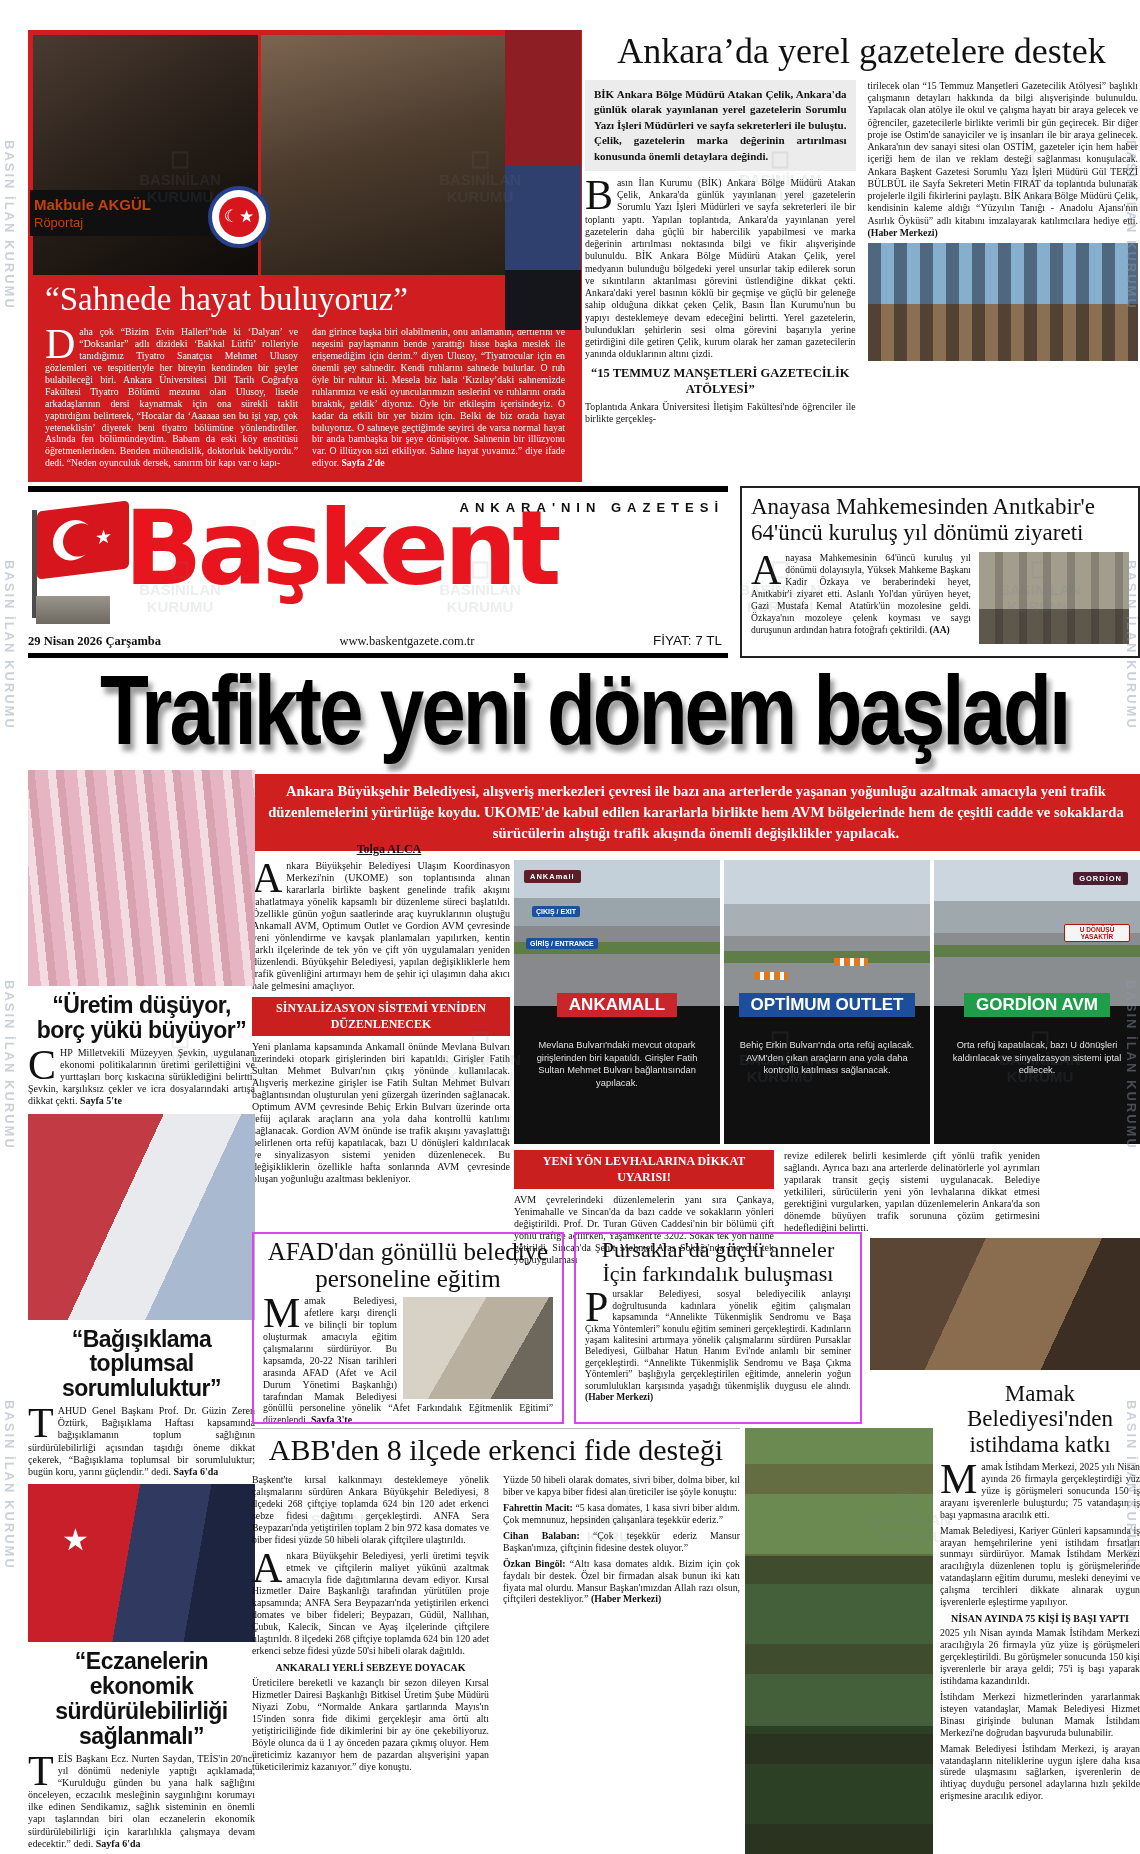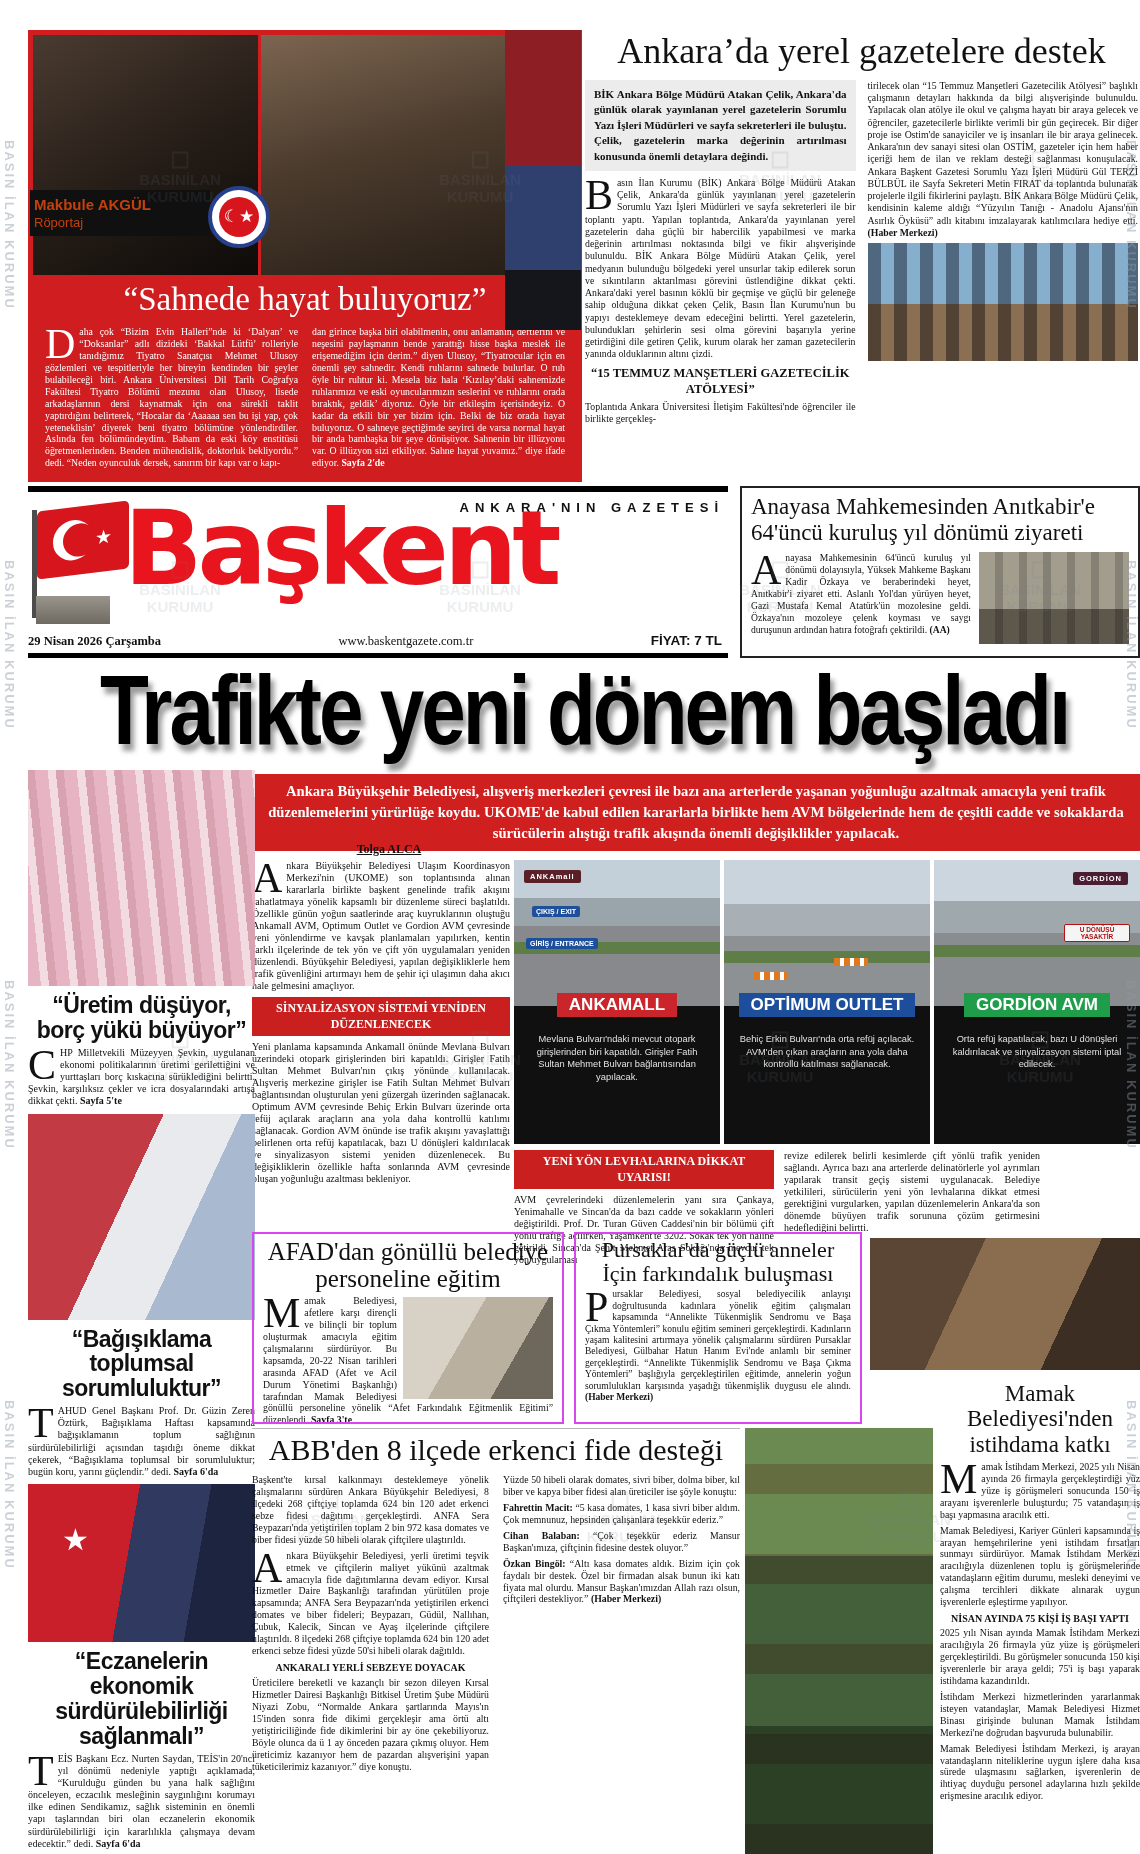--- a/index.html
+++ b/index.html
@@ -25,21 +25,21 @@
             radial-gradient(circle at 30% 35%,rgba(220,190,170,.5) 0 6%,transparent 7%);}
   .tl-label{position:absolute;left:30px;top:190px;width:172px;background:#101010;color:#c2410c;text-align:left;
             padding:6px 4px;font-family:"Liberation Sans",sans-serif;}
   .tl-label .nm{font-weight:bold;font-size:15px;}
   .tl-label .rl{font-size:13px;margin-top:2px;}
   .crest{position:absolute;left:208px;top:186px;width:62px;height:62px;border-radius:50%;
          background:#fff;border:4px solid #27408b;box-sizing:border-box;overflow:hidden;}
   .crest .inner{position:absolute;left:7px;top:7px;width:40px;height:40px;border-radius:50%;background:#d6151c;
                 color:#fff;font-size:17px;text-align:center;line-height:40px;}
   .red-article{padding:4px 12px 6px 12px;color:#fff;}
-  .red-article h1{margin:2px 0 8px 0;font-size:33px;font-weight:normal;text-align:center;color:#fff;
+  .red-article h1{margin:2px 0 8px 0;font-size:33px;font-weight:normal;color:#fff;
                   font-family:"Liberation Serif",serif;letter-spacing:0;}
   .red-cols{display:flex;gap:14px;}
   .red-cols .c{flex:1;font-size:9.8px;line-height:1.22;}
   .dc{float:left;font-size:42px;line-height:32px;padding:2px 4px 0 0;font-family:"Liberation Serif",serif;}
   .pageref{font-weight:bold;}
   
   .tr{left:585px;top:30px;width:553px;height:452px;}
   .tr h1{margin:0 0 8px 0;font-size:36px;font-weight:normal;text-align:center;white-space:nowrap;}
   .ph-costume{left:-80px;top:0;width:76px;height:300px;
               background:linear-gradient(#8d1f24 0 45%,#30406e 45% 80%,#15161c 80%);}
@@ -64,21 +64,21 @@
   .flagred{position:absolute;left:7px;top:2px;width:92px;height:68px;background:#d6151c;border-radius:5px;
            transform:skewY(-7deg);}
   .cres1{position:absolute;left:16px;top:13px;width:40px;height:40px;border-radius:50%;background:#fff;}
   .cres2{position:absolute;left:26px;top:17px;width:33px;height:33px;border-radius:50%;background:#d6151c;}
   .fstar{position:absolute;left:58px;top:22px;color:#fff;font-size:19px;}
   .fbase{position:absolute;left:6px;bottom:0;width:74px;height:28px;
          background:linear-gradient(#9a958c,#6f6a61);}
   .dateline{position:absolute;bottom:4px;left:0;right:6px;display:flex;justify-content:space-between;
             align-items:baseline;font-size:12.5px;}
   .dateline .dt{font-weight:bold;}
-  .dateline .pr{font-weight:bold;font-size:13.5px;font-family:"Liberation Sans",sans-serif;}
+  .dateline .pr{font-weight:normal;font-size:13.5px;font-family:"Liberation Sans",sans-serif;}
   .anayasa{flex:1;margin-left:12px;border:2px solid #222;box-sizing:border-box;padding:6px 9px;}
   .anayasa h2{margin:0 0 5px 0;font-size:23px;font-weight:normal;text-align:left;line-height:1.15;}
   .anayasa .row{display:flex;gap:8px;}
   .anayasa .txt{flex:1;font-size:9.6px;line-height:1.25;}
   .ph-anitkabir{width:150px;height:92px;background:linear-gradient(#a39d8e 0 62%,#5d574c 62% 100%),
        repeating-linear-gradient(90deg,rgba(255,255,255,.25) 0 16px,rgba(0,0,0,.18) 16px 24px);
        background-blend-mode:multiply;}
   
   .bigh{left:28px;top:662px;width:1112px;text-align:center;font-family:"Liberation Sans",sans-serif;
         font-weight:bold;font-size:80px;letter-spacing:-3px;line-height:1;white-space:nowrap;color:#000;
@@ -99,21 +99,21 @@
   .greenstrip{position:absolute;left:0;right:0;top:56%;height:12px;background:#5f7d46;}
   .sign{position:absolute;font-family:"Liberation Sans",sans-serif;font-weight:bold;color:#fff;
         text-align:center;border-radius:2px;}
   .sign.blue{background:#1d4f9a;font-size:7px;padding:2px 4px;}
   .sign.dark{background:#5a1f27;font-size:7.5px;padding:2px 6px;letter-spacing:1px;}
   .sign.white{background:#f5f5f5;color:#b11313;border:1px solid #b11313;font-size:6.5px;padding:1px 3px;}
   .cone{position:absolute;bottom:26px;width:34px;height:8px;
         background:repeating-linear-gradient(90deg,#e07820 0 6px,#fff 6px 10px);}
   .badge{align-self:center;margin-top:-13px;z-index:2;padding:2px 12px;color:#fff;
          font-family:"Liberation Sans",sans-serif;font-weight:bold;font-size:17px;white-space:nowrap;}
-  .cap{flex:1;color:#e2e2e2;font-size:9.3px;line-height:1.35;text-align:center;padding:16px 12px 4px 12px;
+  .cap{flex:1;color:#e2e2e2;font-size:9.3px;line-height:1.35;text-align:center;padding:22px 12px 4px 12px;
        font-family:"Liberation Sans",sans-serif;}
   .dircolA{left:514px;top:1150px;width:260px;font-size:10px;line-height:1.2;}
   .dircolB{left:784px;top:1150px;width:256px;font-size:10px;line-height:1.2;}
   
   .stbox{border:2px solid #d946ef;box-sizing:border-box;padding:4px 9px;overflow:hidden;}
   .afad{left:252px;top:1232px;width:312px;height:192px;}
   .afad h2{margin:0 0 3px 0;font-size:25px;font-weight:normal;text-align:center;line-height:1.08;}
   .afad .bd{font-size:9.8px;line-height:1.22;}
   .ph-afad{float:right;width:150px;height:102px;margin:2px 0 2px 6px;
            background:linear-gradient(120deg,#d8d2c6 0 40%,#b9b0a0 40% 70%,#6d675c 70%);}

